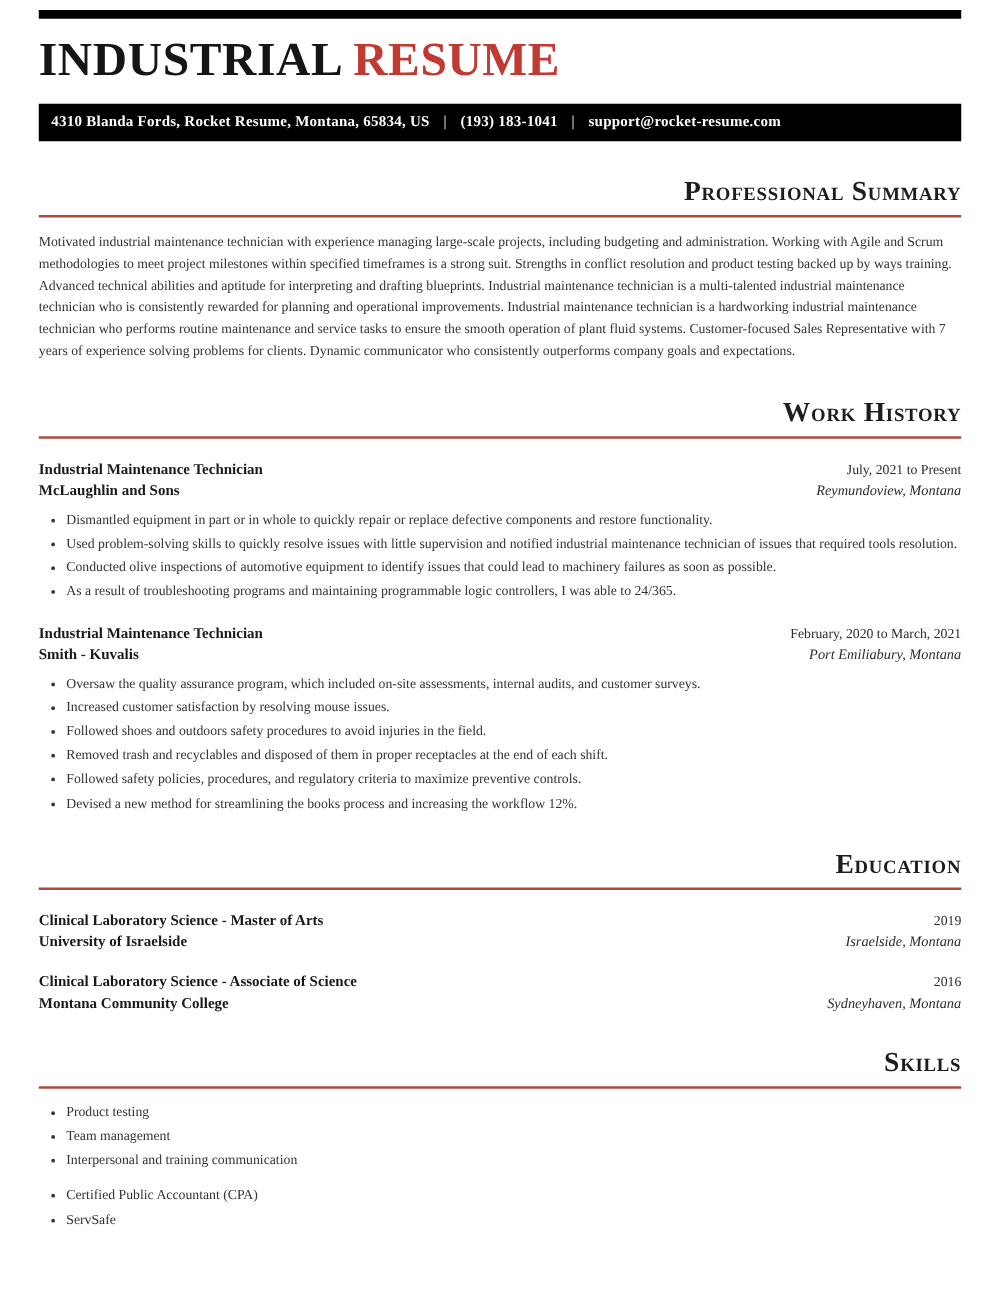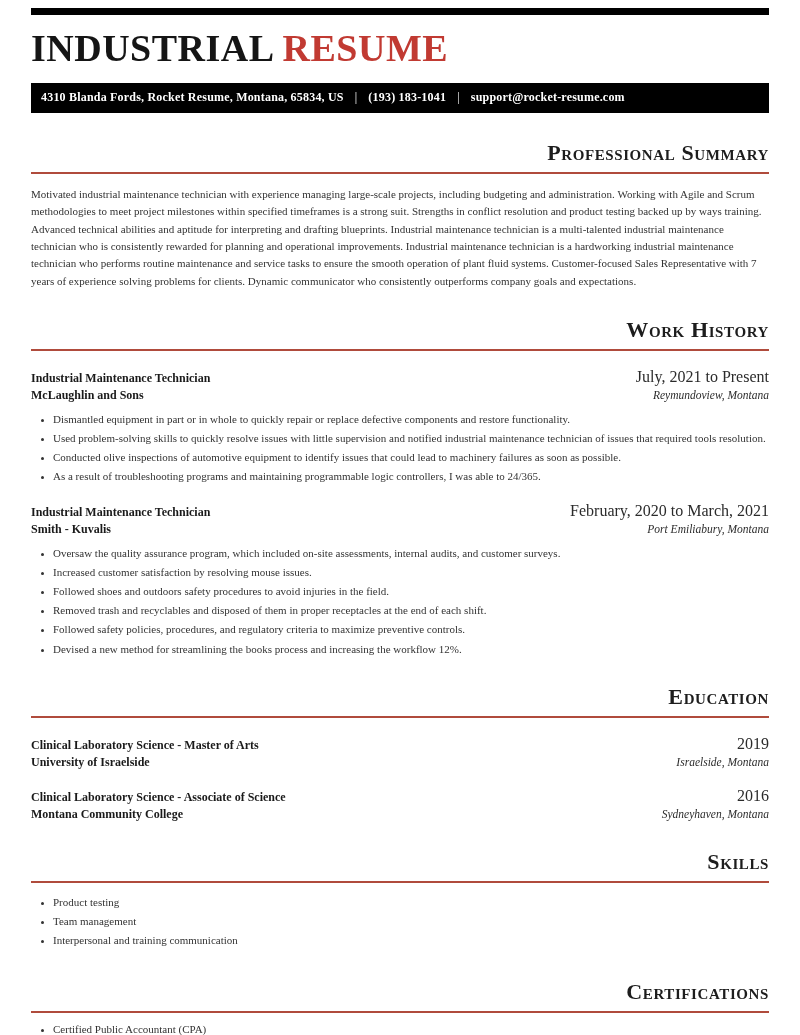--- a/index.html
+++ b/index.html
@@ -65,21 +65,21 @@
     align-items: baseline;
     margin-top: 2px;
   }
   .row:first-child { margin-top: 0; }
   .strong-left {
     font-size: 12px;
     font-weight: bold;
     color: #1a1a1a;
   }
   .right-plain {
-    font-size: 16px;
+    font-size: 11px;
     color: #2b2b2b;
     text-align: right;
   }
   .right-italic {
     font-size: 11.5px;
     font-style: italic;
     color: #2b2b2b;
     text-align: right;
   }
 
@@ -190,21 +190,20 @@
     <div class="skills-cols">
       <ul class="bullets">
         <li>Product testing</li>
         <li>Team management</li>
         <li>Interpersonal and training communication</li>
       </ul>
     </div>
   </section>
 
   <section>
-    <h2 class="section-heading">Certifications</h2>
     <ul class="bullets cert-list">
       <li>Certified Public Accountant (CPA)</li>
       <li>ServSafe</li>
 
     </ul>
   </section>
 
 </div>
 
 </body></html>

